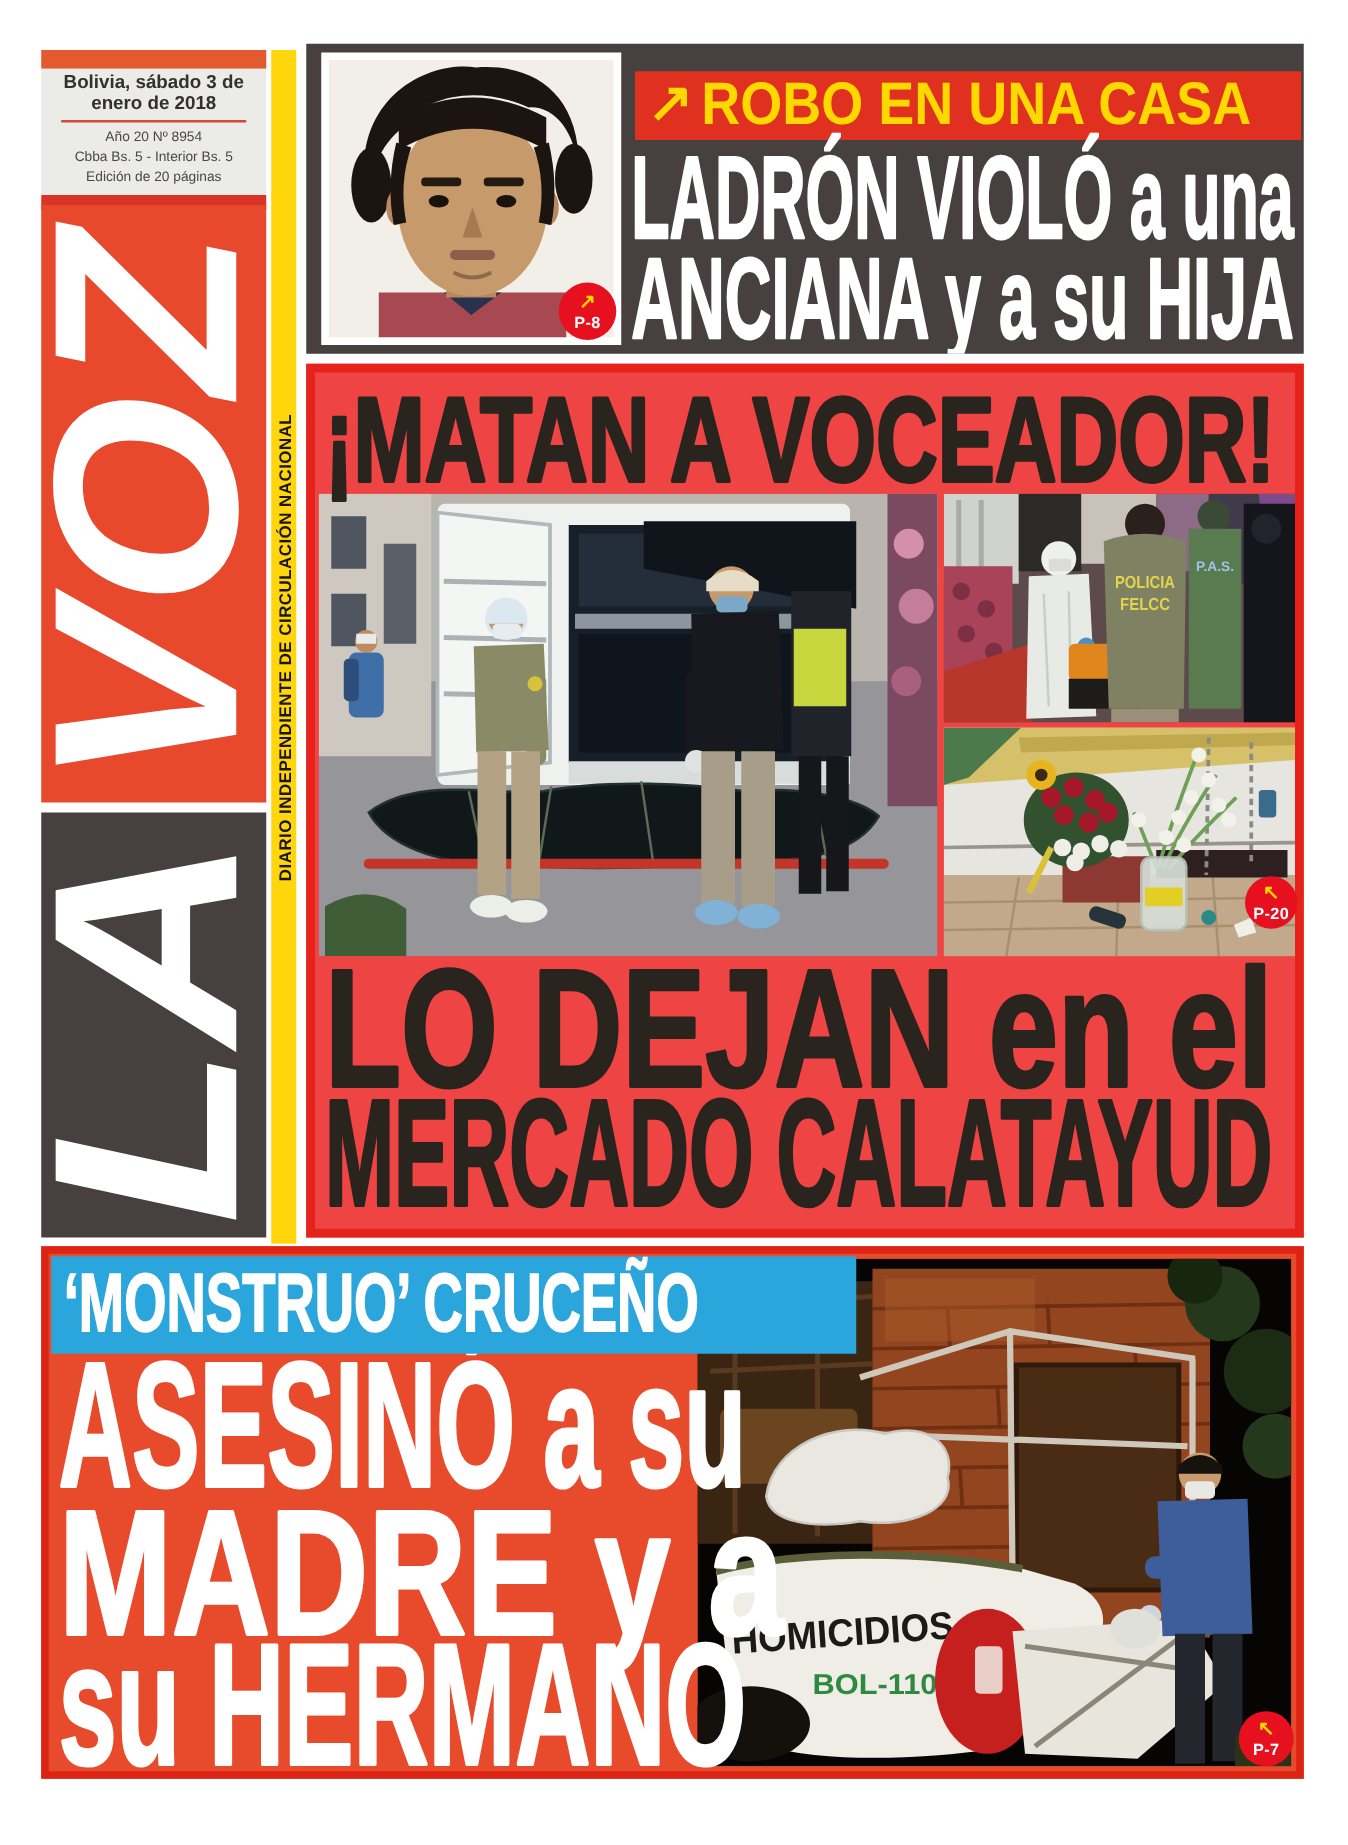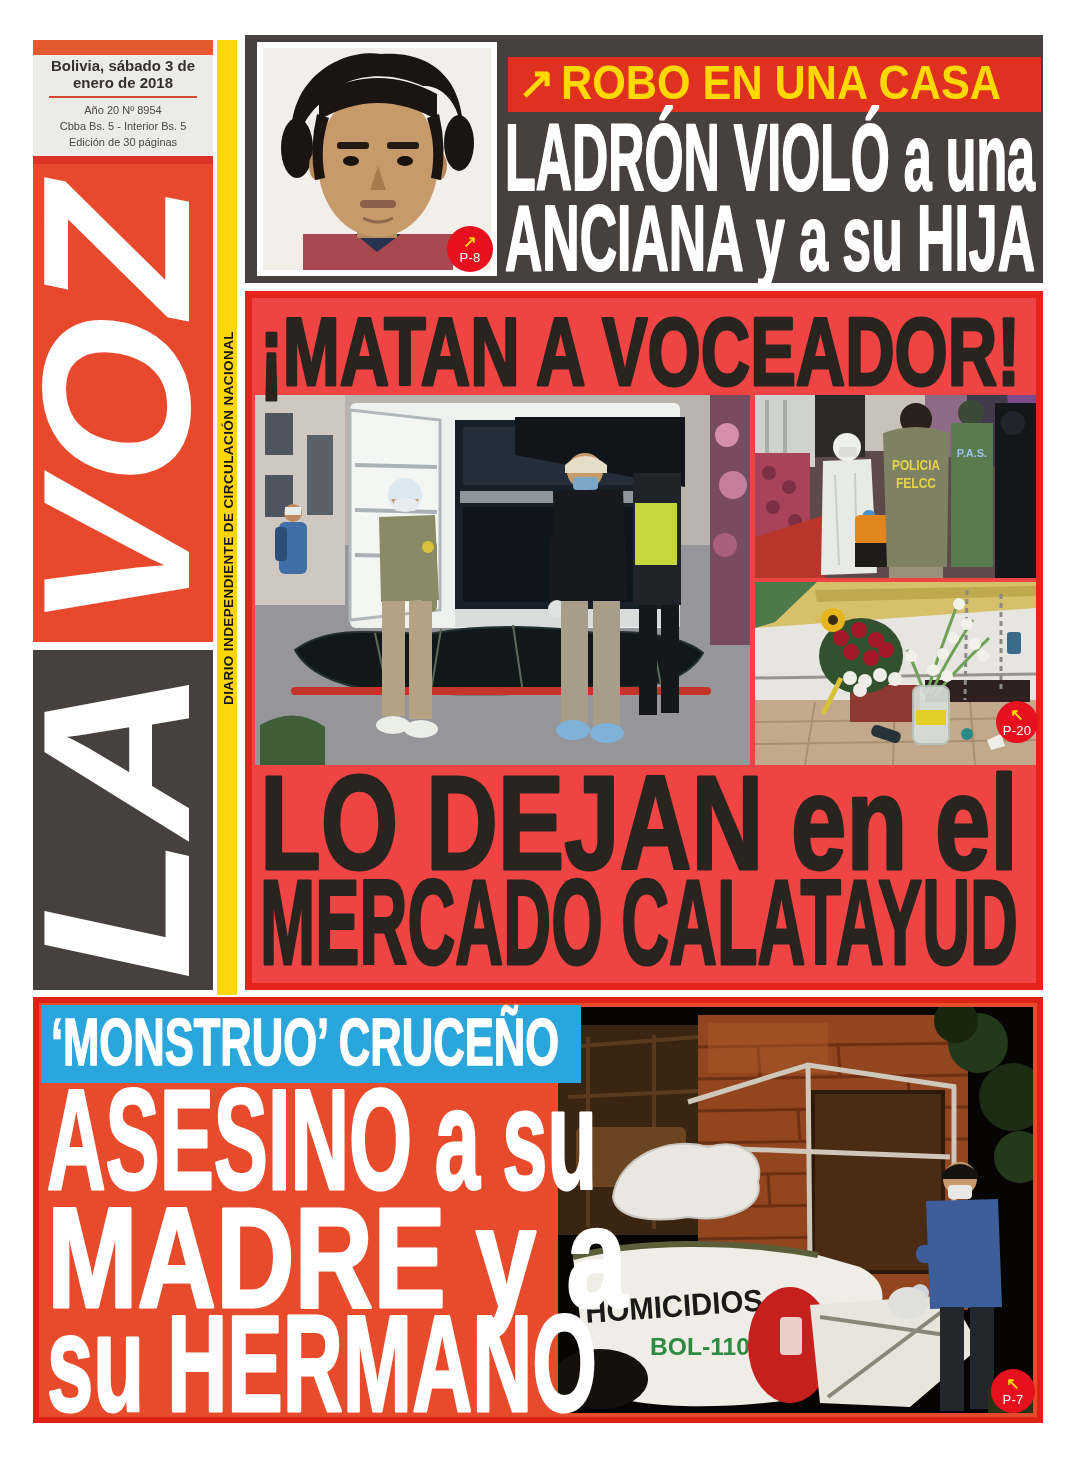--- a/index.html
+++ b/index.html
@@ -35,46 +35,46 @@
           display:flex;align-items:center;padding-left:10px;box-sizing:border-box;z-index:3;}
   .kicker-arrow{color:#ffd800;font-size:44px;font-weight:bold;line-height:1;margin-right:4px;transform:translateY(-2px);}
   .kicker svg{overflow:visible;}
   .kicker text{font-family:"Liberation Sans",sans-serif;font-weight:bold;}
   
   .mainbox{position:absolute;left:245px;top:291px;width:784px;height:685px;
            border:7px solid #e6231b;background:#ef4444;}
   
   .bottombox{position:absolute;left:33px;top:997px;width:998px;height:414px;
              border:6px solid #dd2414;background:#e74b2c;overflow:hidden;}
-  .kicker2{position:absolute;left:2px;top:2px;width:540px;height:78px;background:#2aa6dc;z-index:4;}
+  .kicker2{position:absolute;left:2px;top:2px;width:644px;height:78px;background:#2aa6dc;z-index:4;}
   .kicker2 svg{overflow:visible;position:absolute;left:10px;top:0;}
   .kicker2 text{font-family:"Liberation Sans",sans-serif;font-weight:bold;}
   
   .badge{position:absolute;background:#e6101f;border-radius:50%;display:flex;flex-direction:column;
          align-items:center;justify-content:center;line-height:1;color:#fff;z-index:6;}
   .badge-arrow{color:#ffd800;font-size:16px;font-weight:bold;margin-bottom:1px;}
-  .badge-label{font-size:13px;font-weight:normal;letter-spacing:.3px;}
+  .badge-label{font-size:13px;font-weight:bold;letter-spacing:.3px;}
 </style>
 </head>
 <body>
 
 <div class="page">
 
   <div class="stripe"></div>
   <div class="tagline">DIARIO INDEPENDIENTE DE CIRCULACIÓN NACIONAL</div>
 
   <div class="infobox">
     <div class="bar-top"></div>
     <div class="info-body">
       <div class="date-line">Bolivia, sábado 3 de</div>
       <div class="date-line">enero de 2018</div>
       <div class="info-div"></div>
       <div class="ed-line">Año 20 Nº 8954</div>
       <div class="ed-line">Cbba Bs. 5 - Interior Bs. 5</div>
-      <div class="ed-line">Edición de 30 páginas</div>
+      <div class="ed-line">Edición de 20 páginas</div>
     </div>
     <div class="bar-bottom"></div>
   </div>
 
   <div class="vozbox">
     <svg width="180" height="478">
       <text transform="translate(156 466) rotate(-90)" textLength="446" lengthAdjust="spacingAndGlyphs" font-size="210" font-weight="bold" font-style="italic" fill="#ffffff">VOZ</text>
     </svg>
   </div>
   <div class="labox">

